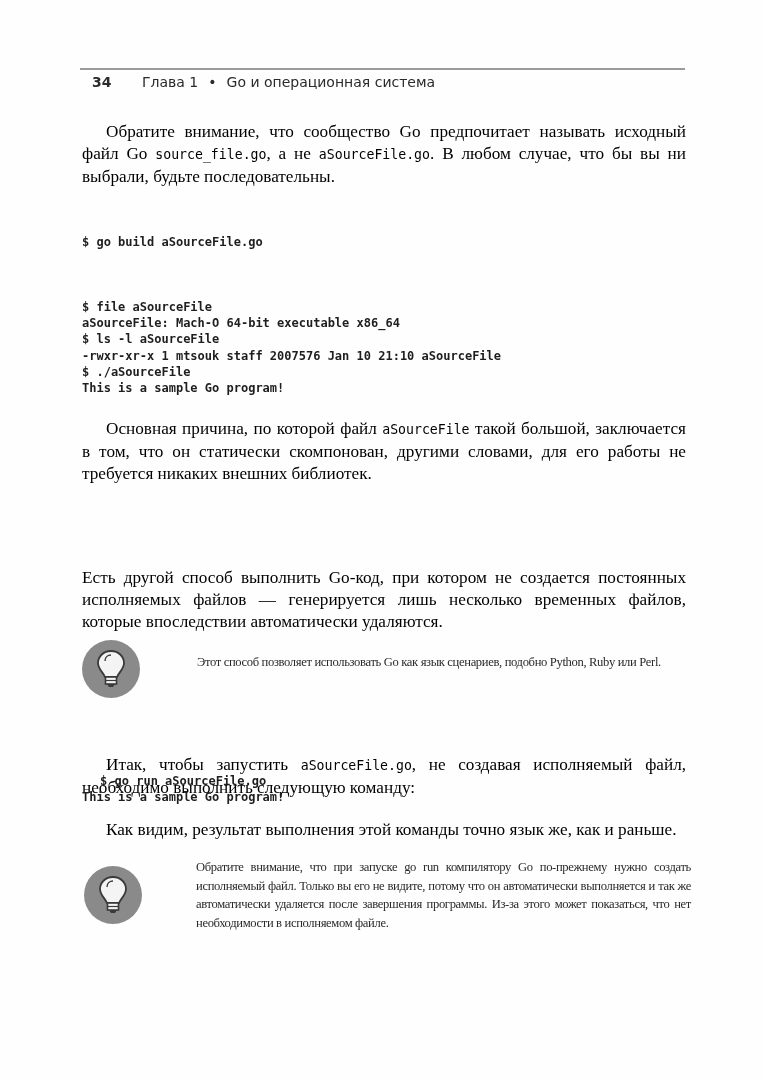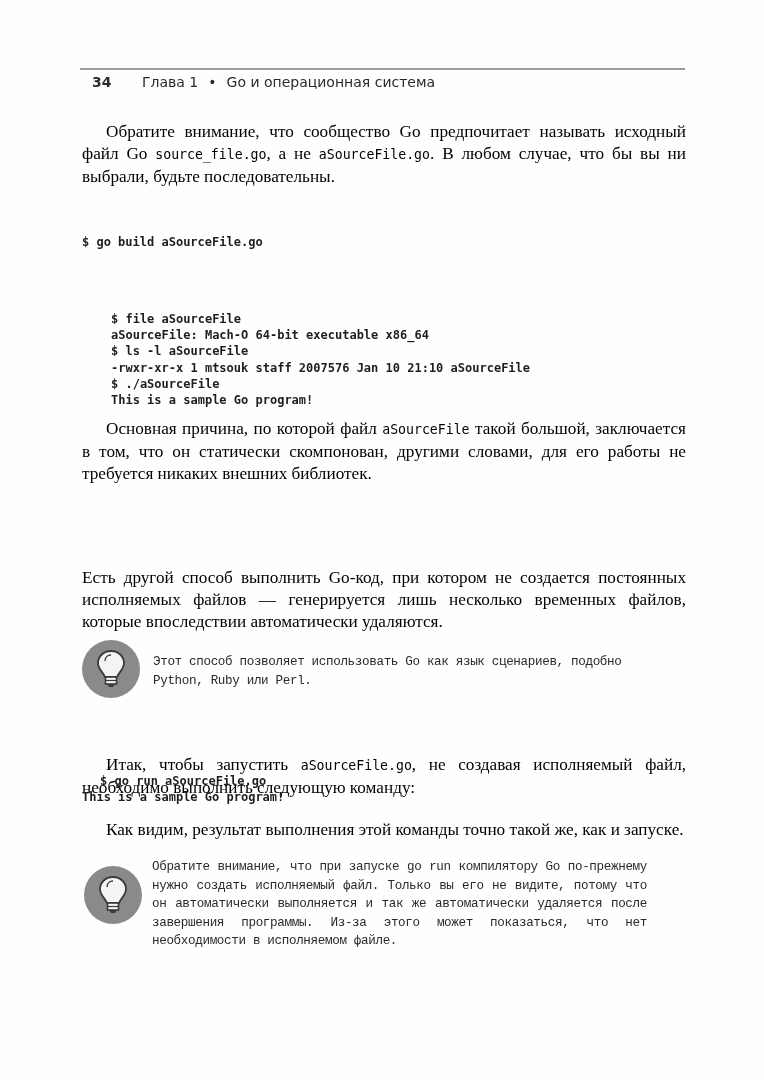--- a/index.html
+++ b/index.html
@@ -12,42 +12,42 @@
   .running-head .dot { margin-right: 10px; }
   .serif { font-family: "Liberation Serif", serif; font-size: 17.2px; line-height: 22px; color: #000000; }
   .para { position: absolute; left: 82px; width: 604px; text-align: justify; }
   .para .ind { display: inline-block; width: 24px; }
   code, .mono { font-family: "DejaVu Sans Mono", monospace; font-size: 13.2px; }
   .codeblock { position: absolute; left: 82px; font-family: "DejaVu Sans Mono", monospace; font-size: 12px; line-height: 16.2px; font-weight: bold; color: #1e1e1e; white-space: pre; }
   .h2 { position: absolute; left: 80px; top: 507px; font-family: "DejaVu Sans", sans-serif; font-size: 26px; line-height: 34px; color: #1e1e1e; letter-spacing: -0.6px; }
   .tip { position: absolute; left: 82px; }
   .tip-icon { position: absolute; width: 58px; height: 58px; border-radius: 50%; background: #8a8a8a; }
   .tip-icon svg { position: absolute; left: 13px; top: 9px; }
-  .tip-text { position: absolute; font-family: Liberation Mono, monospace; font-size: 12.6px; line-height: 18.5px; color: #2a2a2a; letter-spacing: -0.35px; }
+  .tip-text { position: absolute; font-family: Liberation Serif, serif; font-size: 12.6px; line-height: 18.5px; color: #2a2a2a; letter-spacing: -0.35px; margin-left: 44px; }
   i { font-style: italic; }
 </style>
 </head>
 <body>
 
 <div class="page">
 
   <div class="header-rule"></div>
   <div class="running-head">
     <span class="pnum">34</span><span class="chap">Глава 1</span><span class="dot">•</span><span>Go и операционная система</span>
   </div>
 
   <div class="para serif" style="top:121px;">
     <span class="ind"></span><span>Обратите внимание, что сообщество Go предпочитает называть исходный файл Go </span><code>source_file.go</code><span>, а не </span><code>aSourceFile.go</code><span>. В любом случае, что бы вы ни выбрали, будьте последовательны.</span>
   </div>
 
 
   <div class="codeblock" style="top:234px;"><div>$ go build aSourceFile.go</div></div>
 
 
-  <div class="codeblock" style="top:311px;margin-left:29px;"><div>$ file aSourceFile</div><div>aSourceFile: Mach-O 64-bit executable x86_64</div><div>$ ls -l aSourceFile</div><div>-rwxr-xr-x 1 mtsouk staff 2007576 Jan 10 21:10 aSourceFile</div><div>$ ./aSourceFile</div><div>This is a sample Go program!</div></div>
+  <div class="codeblock" style="top:299px;"><div>$ file aSourceFile</div><div>aSourceFile: Mach-O 64-bit executable x86_64</div><div>$ ls -l aSourceFile</div><div>-rwxr-xr-x 1 mtsouk staff 2007576 Jan 10 21:10 aSourceFile</div><div>$ ./aSourceFile</div><div>This is a sample Go program!</div></div>
 
   <div class="para serif" style="top:418px;">
     <span class="ind"></span><span>Основная причина, по которой файл </span><code>aSourceFile</code><span> такой большой, заключается в том, что он статически скомпонован, другими словами, для его работы не требуется никаких внешних библиотек.</span>
   </div>
 
 
   <div class="para serif" style="top:567px;">
     <span>Есть другой способ выполнить Go-код, при котором не создается постоянных исполняемых файлов — генерируется лишь несколько временных файлов, которые впоследствии автоматически удаляются.</span>
   </div>
 
@@ -64,21 +64,21 @@
     <div class="tip-text" style="left:71px; top:13px; width:520px;">Этот способ позволяет использовать Go как язык сценариев, подобно Python, Ruby или Perl.</div>
   </div>
 
   <div class="para serif" style="top:754px;">
     <span class="ind"></span><span>Итак, чтобы запустить </span><code>aSourceFile.go</code><span>, не создавая исполняемый файл, необходимо выполнить следующую команду:</span>
   </div>
 
   <div class="codeblock" style="top:773px;text-align:center;"><div>$ go run aSourceFile.go</div><div>This is a sample Go program!</div></div>
 
   <div class="para serif" style="top:819px;">
-    <span class="ind"></span><span>Как видим, результат выполнения этой команды точно такой же, как и запуске.</span>
+    <span class="ind"></span><span>Как видим, результат выполнения этой команды точно язык же, как и раньше.</span>
   </div>
 
   <div class="tip" style="top:866px;">
     <div class="tip-icon" style="left:2px; top:0;">
       <svg width="32" height="40" viewBox="0 0 32 40">
         <path d="M16 2 C8 2 3 8 3 14 C3 20 8 23 10 28 L22 28 C24 23 29 20 29 14 C29 8 24 2 16 2 Z" fill="#f4f4f4" stroke="#3a3a3a" stroke-width="1.8"></path>
         <path d="M10 12 C10 8 13 6 16 6" fill="none" stroke="#3a3a3a" stroke-width="1.4"></path>
         <rect x="10.5" y="28" width="11" height="7" fill="#f4f4f4" stroke="#3a3a3a" stroke-width="1.6"></rect>
         <line x1="10.5" y1="31.5" x2="21.5" y2="31.5" stroke="#3a3a3a" stroke-width="1.2"></line>
         <path d="M12 35 L20 35 L18 38 L14 38 Z" fill="#3a3a3a"></path>

